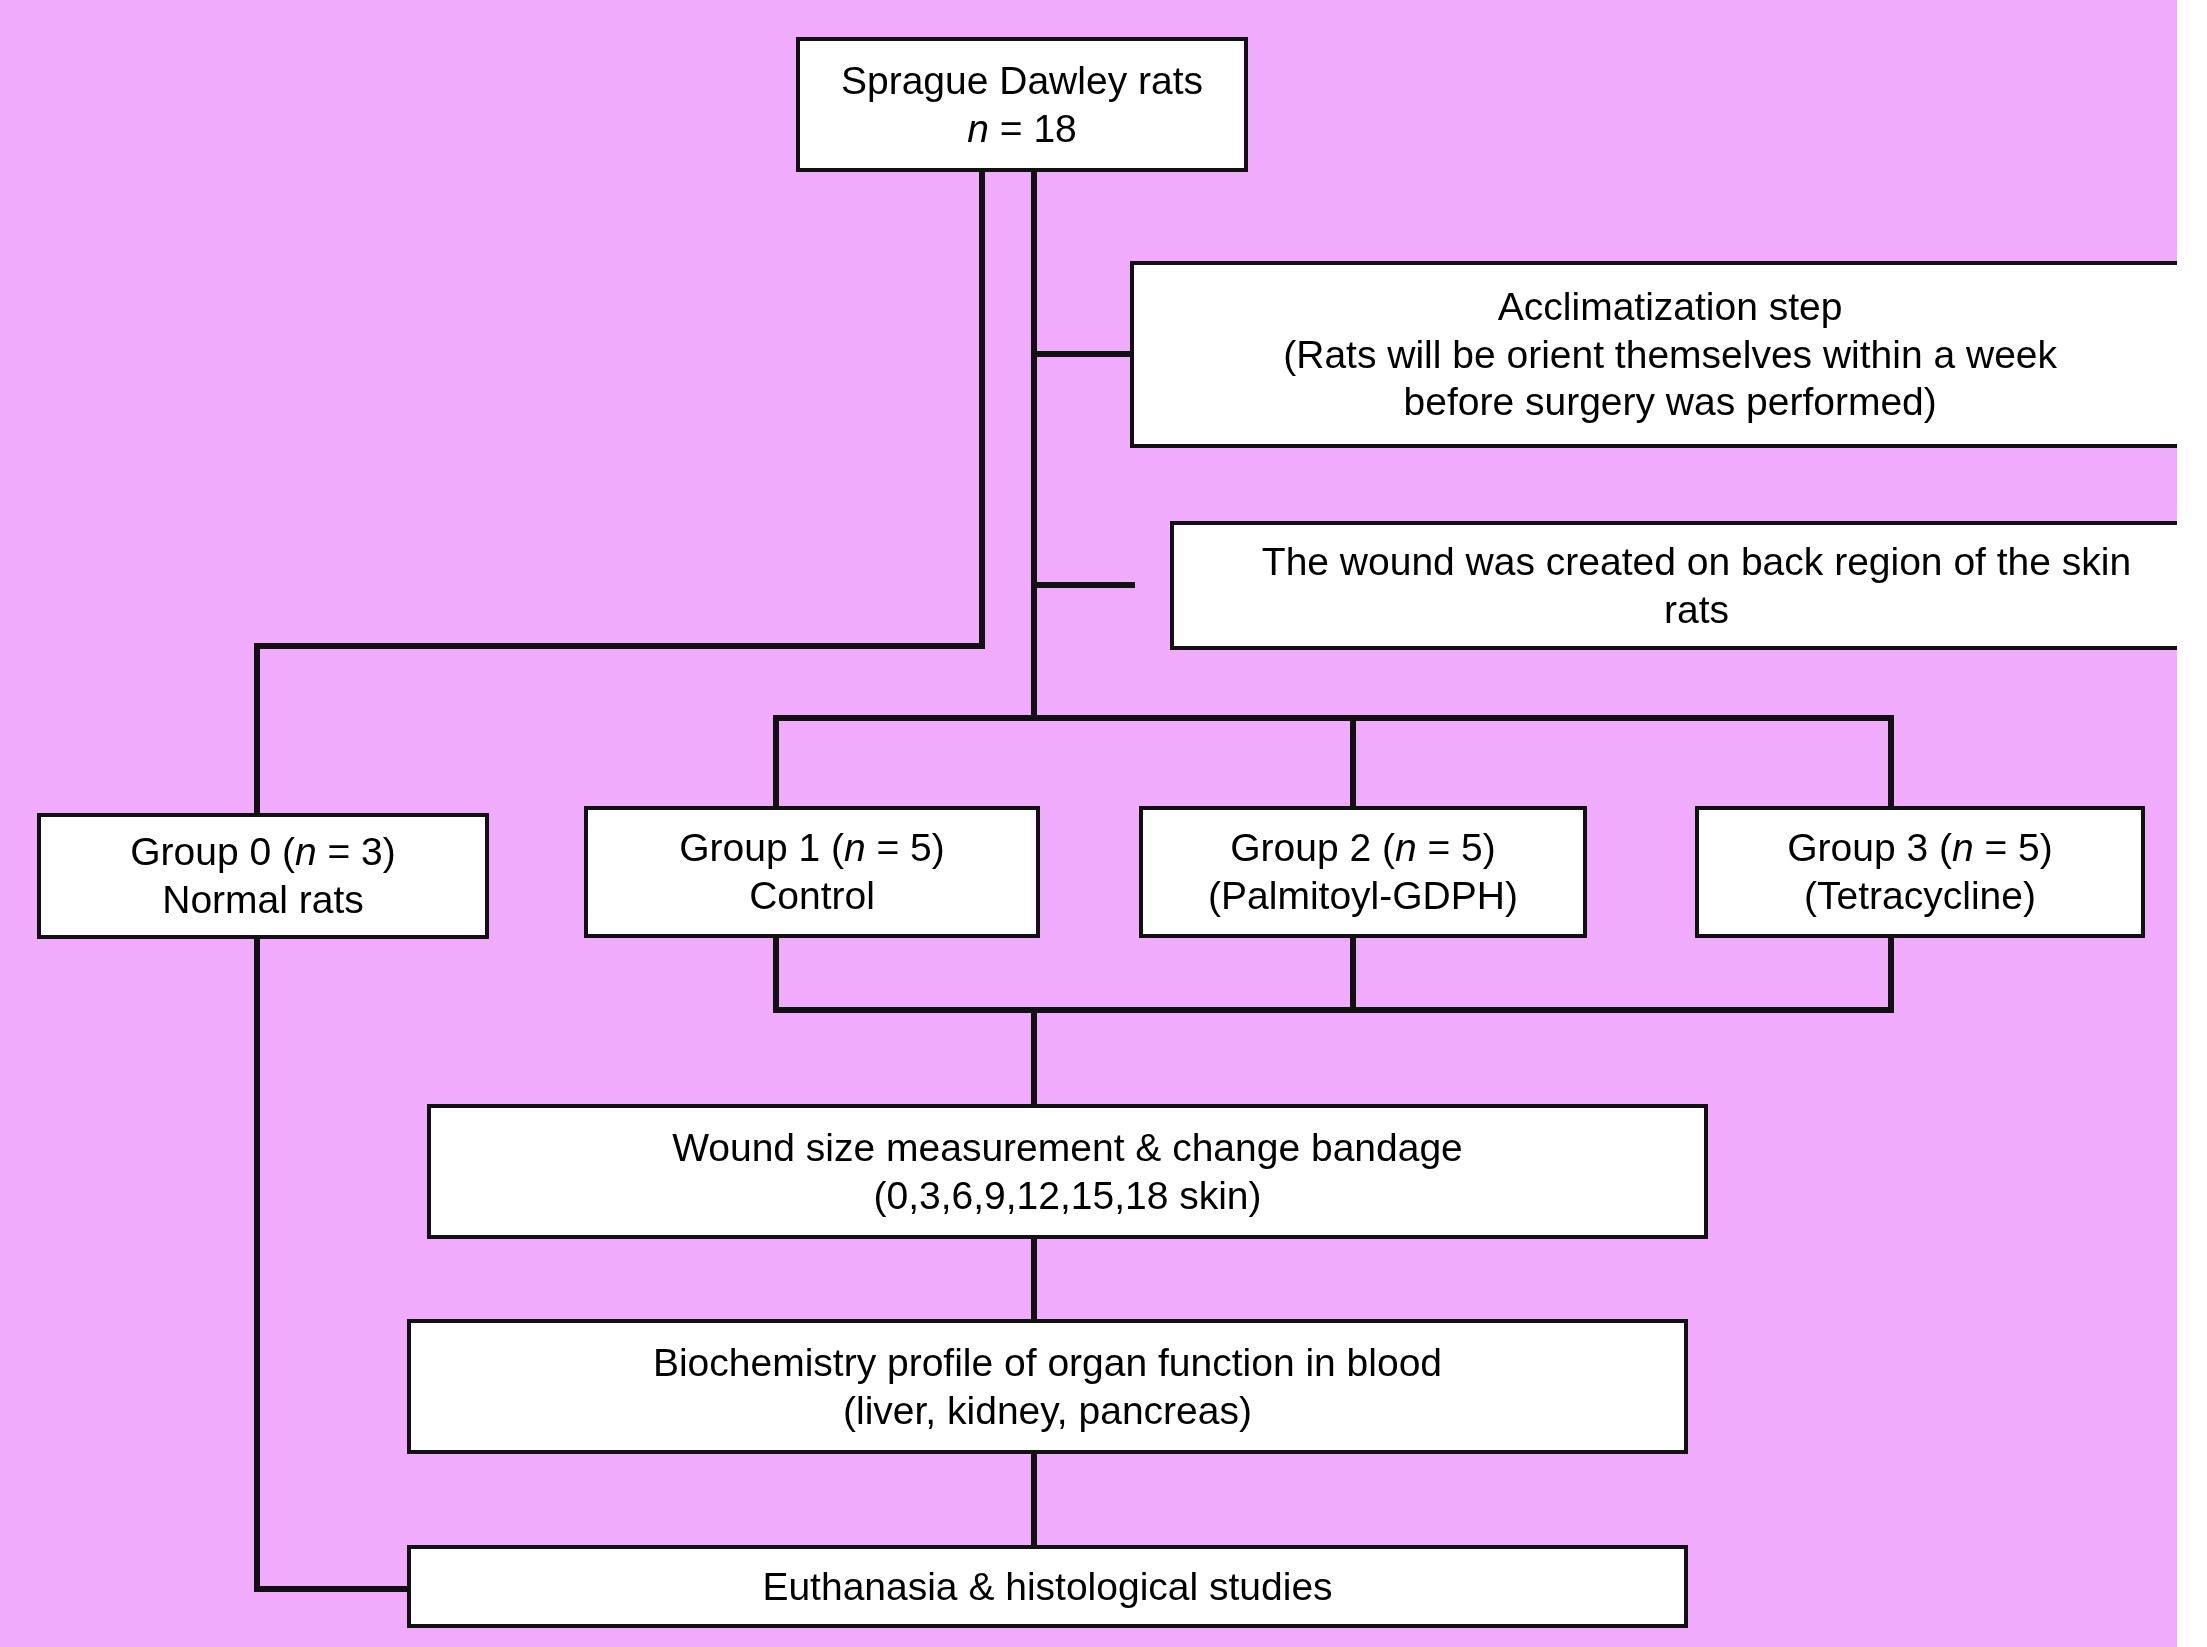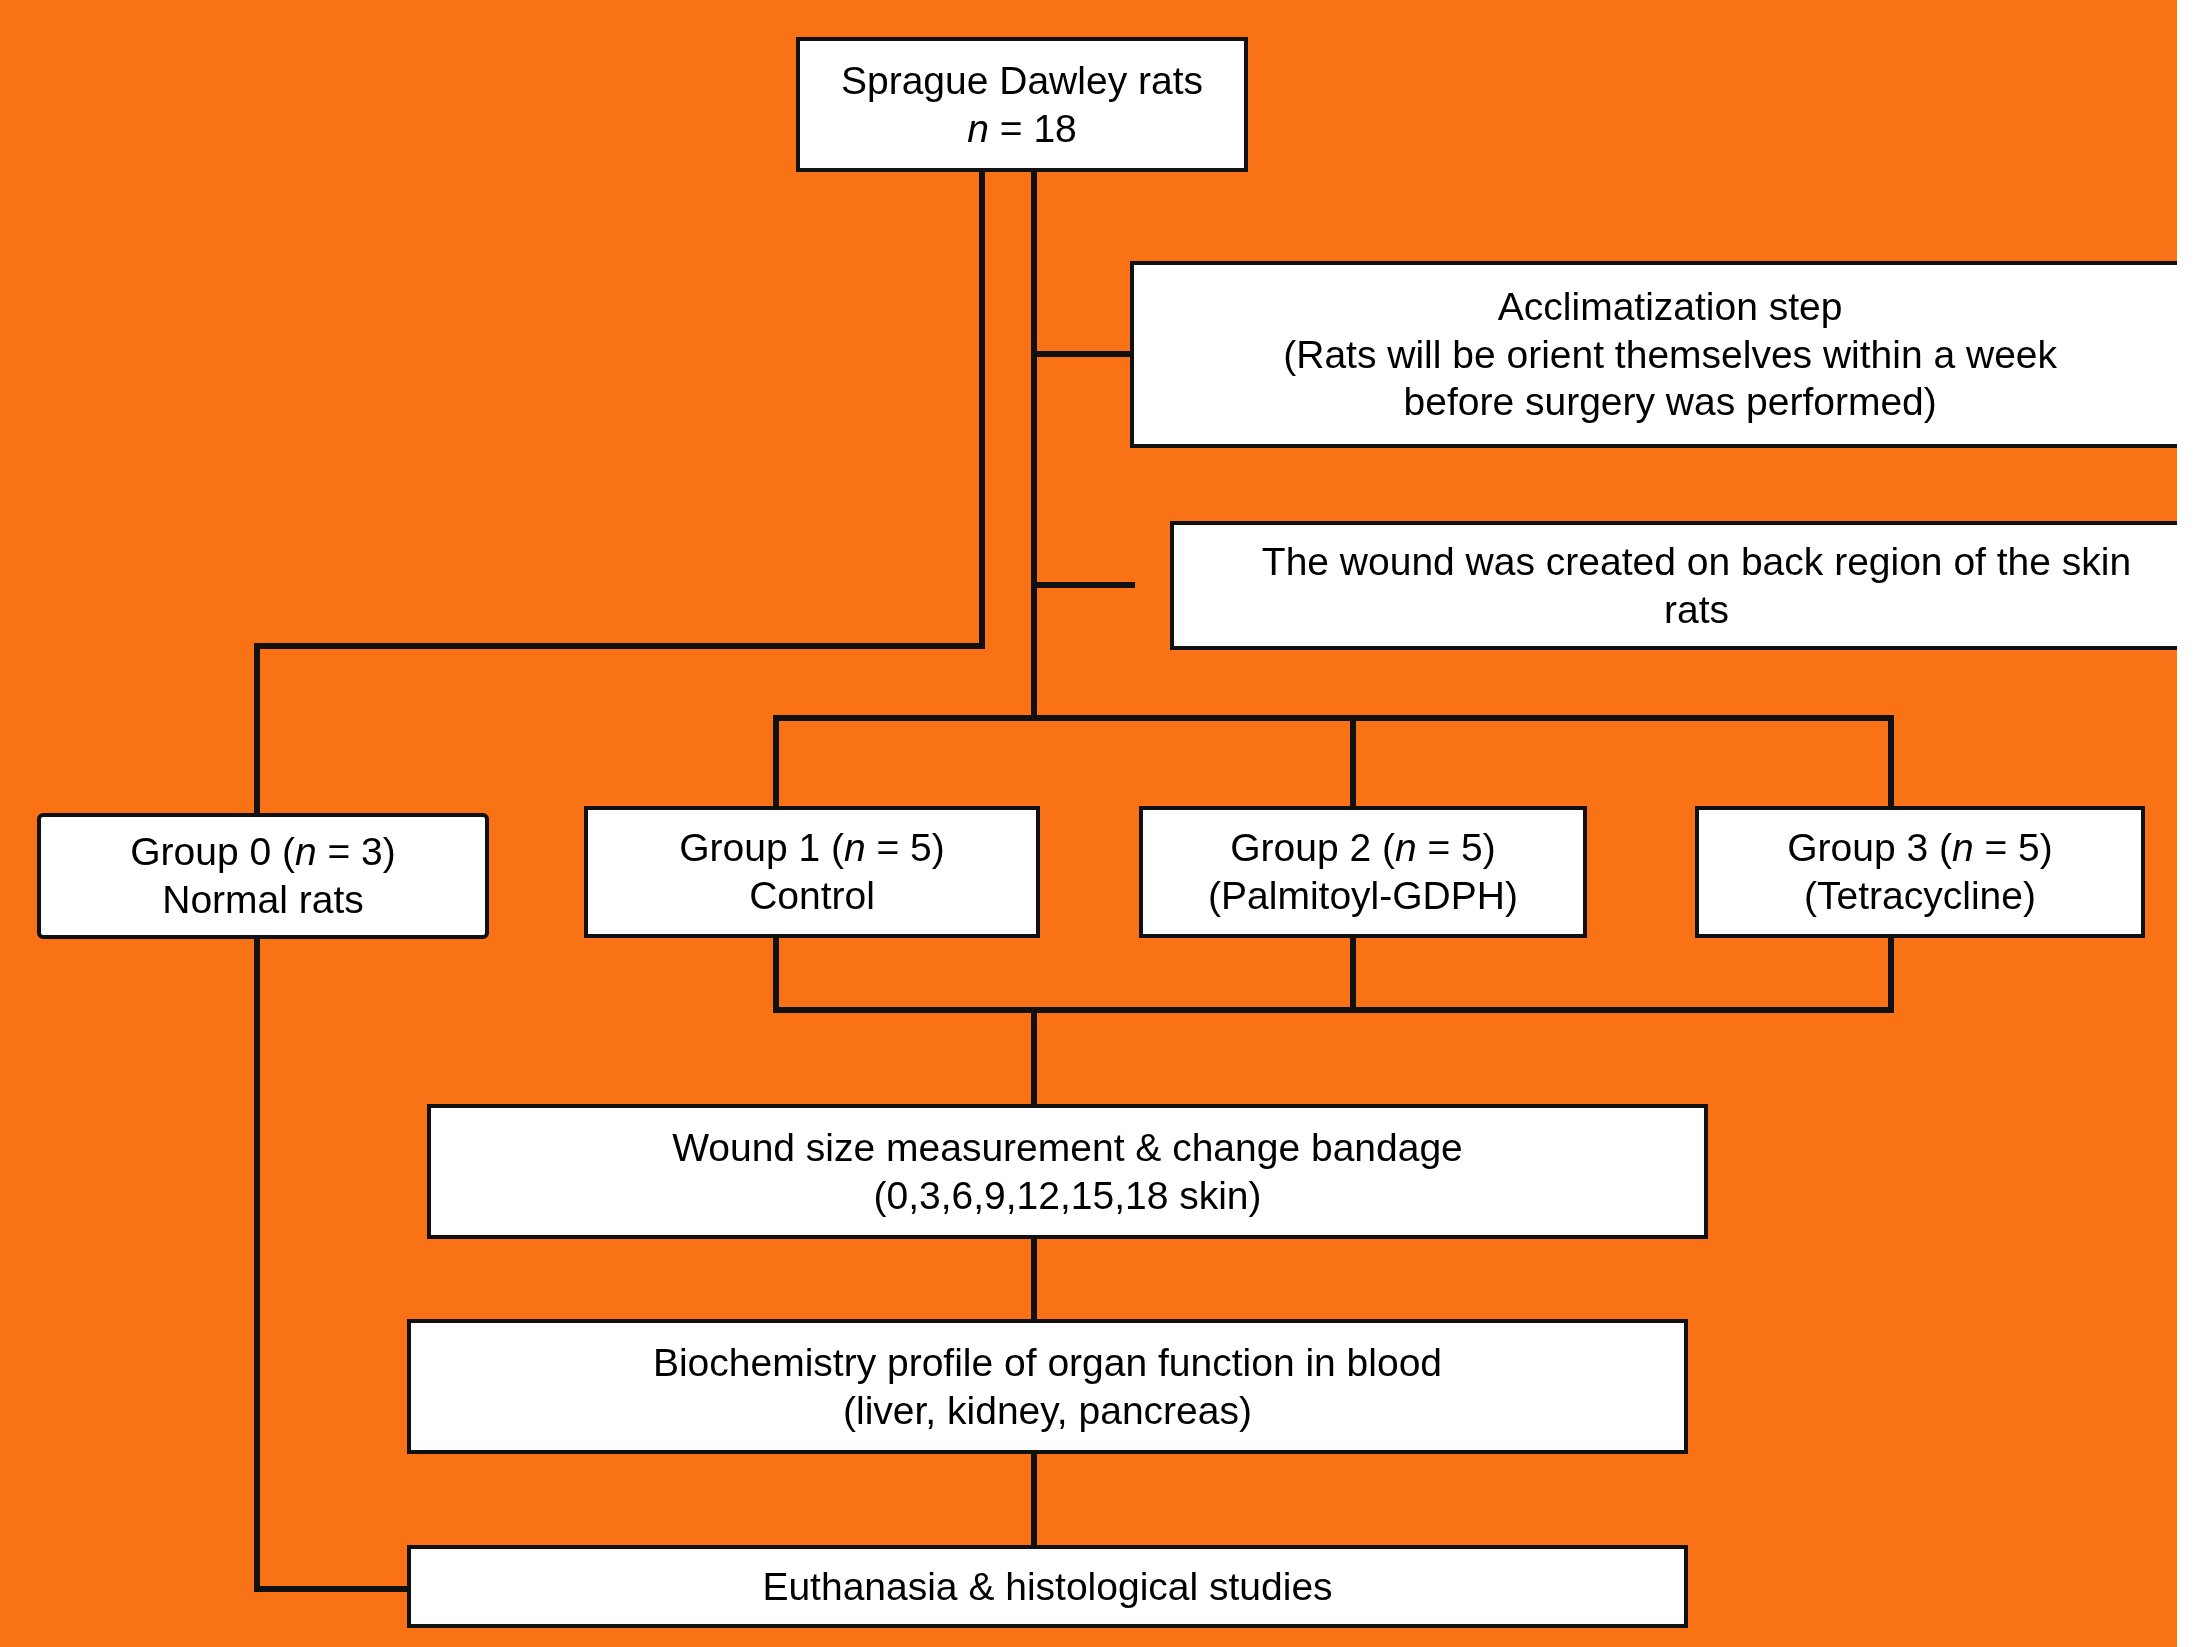--- a/index.html
+++ b/index.html
@@ -1,20 +1,20 @@
 <!DOCTYPE html>
 <html style="font-size:14px"><head>
 <meta charset="utf-8">
 <style>
   html,body{margin:0;padding:0;background:#ffffff;}
   #stage{
     position:relative;
     width:2177px;
     height:1648px;
-    background:#f97316;
+    background:#f0abfc;
     font-family:"Liberation Sans","DejaVu Sans",sans-serif;
     color:#000000;
     overflow:hidden;
   }
   .node{
     position:absolute;
     box-sizing:border-box;
     border:4.3px solid #111111;
     background:#ffffff;
     display:flex;
@@ -30,21 +30,21 @@
   .node .ln{display:block;white-space:nowrap;}
   .node .it{font-style:italic;}
   
   .seg{position:absolute;background:#111111;z-index:1;}
   .vseg{width:6px;}
   .hseg{height:6px;}
   
   #n-top      {left:796px;  top:37px;   width:452px; height:135px;}
   #n-accl     {left:1130px; top:261px;  width:1053px;height:187px;padding-left:36px;}
   #n-wound    {left:1170px; top:521px;  width:1053px;height:129px;}
-  #n-g0       {left:37px;   top:813px;  width:452px; height:126px;border-radius:6px;}
+  #n-g0       {left:37px;   top:813px;  width:452px; height:126px;}
   #n-g1       {left:584px;  top:806px;  width:456px; height:132px;}
   #n-g2       {left:1130px; top:806px;  width:448px; height:132px;margin-left:9px;}
   #n-g3       {left:1695px; top:806px;  width:450px; height:132px;}
   #n-meas     {left:407px;  top:1104px; width:1281px;height:135px;margin-left:20px;}
   #n-bio      {left:407px;  top:1319px; width:1281px;height:135px;}
   #n-euth     {left:407px;  top:1545px; width:1281px;height:83px;}
 </style>
 </head>
 <body>
 

